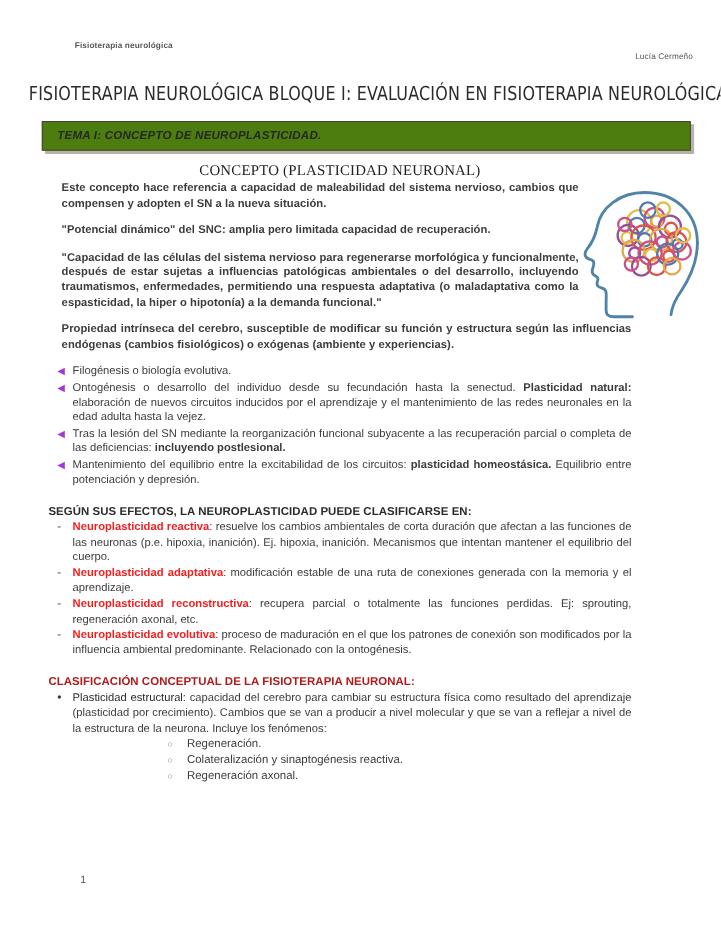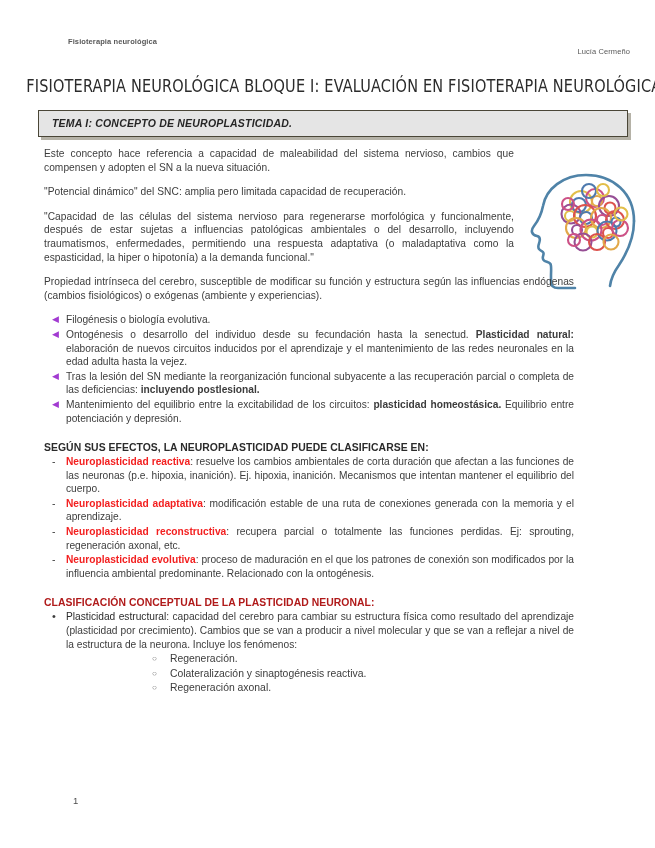--- a/index.html
+++ b/index.html
@@ -65,21 +65,21 @@
     white-space: nowrap;
   }
 
   
   .tema-banner {
     position: absolute;
     top: 110px;
     left: 38px;
     width: 590px;
     height: 27px;
-    background: #e5e5e5;
+    background: #4d7c0f;
     border: 1px solid #4a4637;
     box-shadow: 3px 3px 0 0 rgba(120,115,95,.55);
     box-sizing: border-box;
   }
   .tema-text {
     position: absolute;
     left: 13px;
     top: 6px;
     font-size: 10.5px;
     font-style: italic;
@@ -99,26 +99,27 @@
   .concept-title {
     text-align: center;
     font-family: "Liberation Serif", serif;
     font-size: 13.5px;
     color: #1f1f1f;
     margin: 0 0 2px 0;
     letter-spacing: .2px;
   }
 
   p.para {
-    margin: 0 0 11px 0;
+    margin: 0 0 11px 12px;
     font-size: 10.2px;
     line-height: 13.6px;
     color: #3c3c3c;
     text-align: justify;
     letter-spacing: .05px;
+    font-weight: bold;
   }
 
   .narrow { width: 470px; }
 
   
   .sec-head {
     margin: 3px 0 2px 0;
     font-size: 10.4px;
     font-weight: bold;
     color: #2b2b2b;
@@ -256,20 +257,21 @@
         <circle cx="80" cy="32" r="6" stroke="#e0b93a"></circle>
         <circle cx="45" cy="46" r="6" stroke="#c8437c"></circle>
         <circle cx="98" cy="56" r="6.5" stroke="#e0b93a"></circle>
         <circle cx="51" cy="82" r="6" stroke="#c8437c"></circle>
       </g>
     </svg>
   </div>
 
   <div class="content">
 
+    <div class="concept-title">CONCEPTO (PLASTICIDAD NEURONAL)</div>
 
     <p class="para narrow">Este concepto hace referencia a capacidad de maleabilidad del sistema nervioso, cambios que compensen y adopten el SN a la nueva situación.</p>
     <p class="para narrow">"Potencial dinámico" del SNC: amplia pero limitada capacidad de recuperación.</p>
     <p class="para narrow">"Capacidad de las células del sistema nervioso para regenerarse morfológica y funcionalmente, después de estar sujetas a influencias patológicas ambientales o del desarrollo, incluyendo traumatismos, enfermedades, permitiendo una respuesta adaptativa (o maladaptativa como la espasticidad, la hiper o hipotonía) a la demanda funcional."</p>
     <p class="para">Propiedad intrínseca del cerebro, susceptible de modificar su función y estructura según las influencias endógenas (cambios fisiológicos) o exógenas (ambiente y experiencias).</p>
 
     <ul class="list">
       <li class="item">
         <span class="marker tri">◀</span>
         <span>Filogénesis o biología evolutiva.</span><span class="ital-bold"></span><span></span>
@@ -305,21 +307,21 @@
         <span class="red-bold">Neuroplasticidad reconstructiva</span><span>:</span><span> recupera parcial o totalmente las funciones perdidas.   Ej: sprouting, regeneración axonal, etc.</span>
       </li>
       <li class="item">
         <span class="marker dash">-</span>
         <span class="red-bold">Neuroplasticidad evolutiva</span><span>:</span><span> proceso de maduración en el que los patrones de conexión son modificados por la influencia ambiental predominante. Relacionado con la ontogénesis.</span>
       </li>
     </ul>
 
     <div class="spacer-md"></div>
 
-    <div class="sec-head red">CLASIFICACIÓN CONCEPTUAL DE LA PLASTICIDAD NEURONAL:</div>
+    <div class="sec-head red">CLASIFICACIÓN CONCEPTUAL DE LA FISIOTERAPIA NEURONAL:</div>
     <ul class="list">
       <li class="item">
         <span class="marker dot">•</span>
         <span class="blk-bold">Plasticidad estructural</span><span>:</span><span> capacidad del cerebro para cambiar su estructura física como resultado del aprendizaje (plasticidad por crecimiento). Cambios que se van a producir a nivel molecular y que se van a reflejar a nivel de la estructura de la neurona. Incluye los fenómenos:</span>
       </li>
     </ul>
     <ul class="sub-list">
       <li class="item">
         <span class="marker circ">○</span>
         <span>Regeneración.</span>

